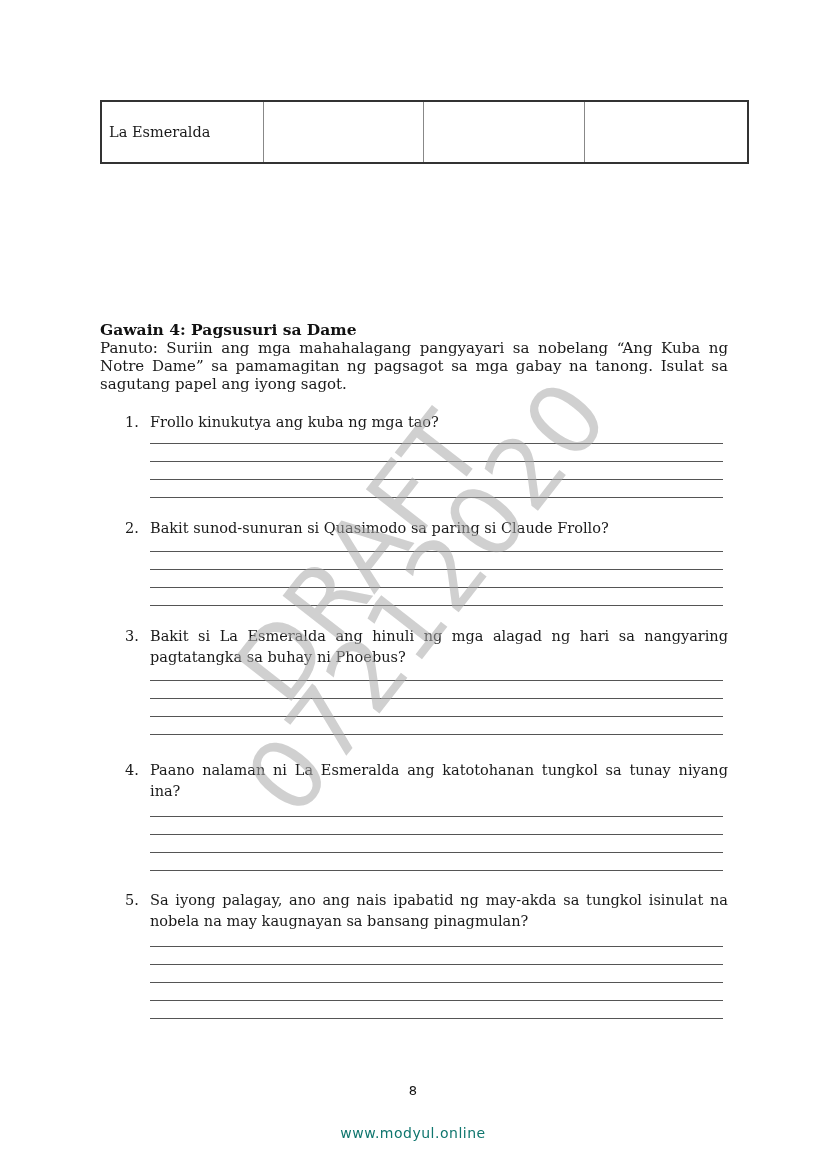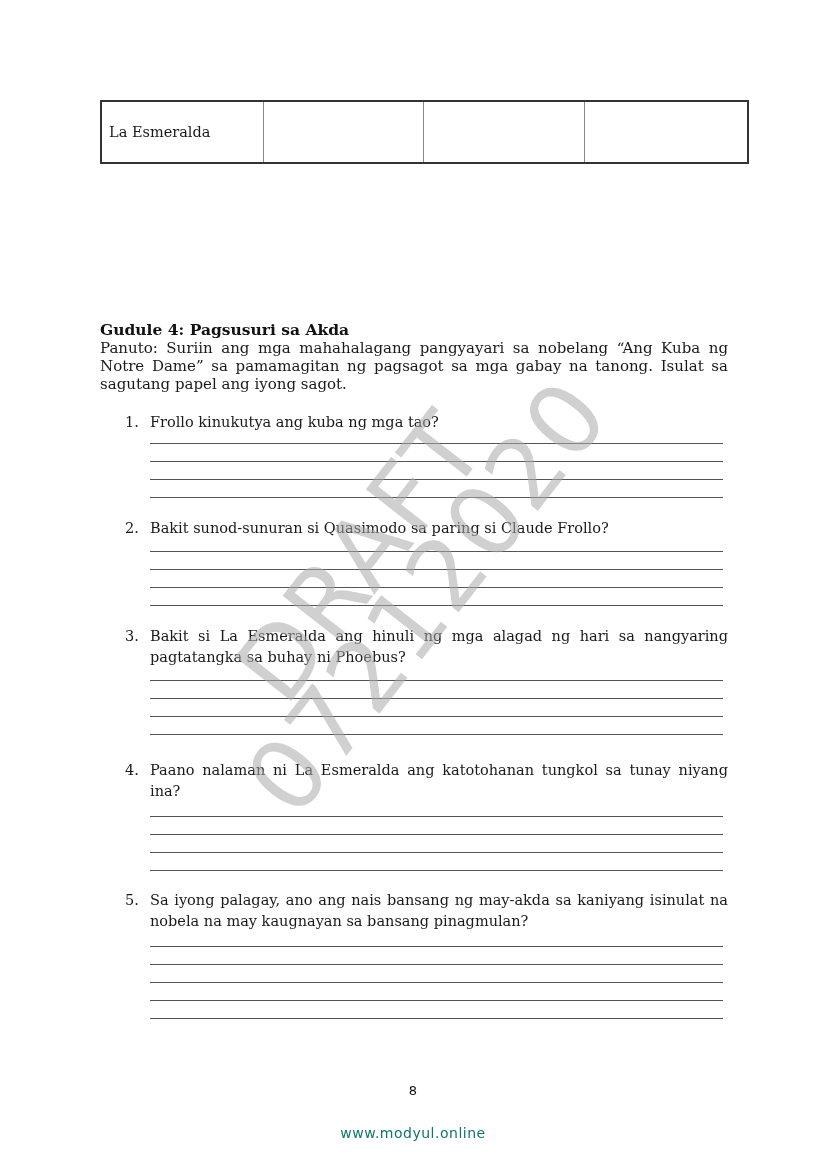--- a/index.html
+++ b/index.html
@@ -53,21 +53,21 @@
         <tr class="r1">
       <td>La Esmeralda</td>
       <td></td>
       <td></td>
       <td></td>
     </tr>
   </tbody>
     </table>
 
   <div class="section">
-    <h2>Gudule 4: Pagsusuri sa Akda</h2>
+    <h2>Gawain 4: Pagsusuri sa Dame</h2>
     <p>Panuto: Suriin ang mga mahahalagang pangyayari sa nobelang “Ang Kuba ng Notre Dame” sa pamamagitan ng pagsagot sa mga gabay na tanong. Isulat sa sagutang papel ang iyong sagot.</p>
   </div>
 
   <div class="q" style="top:412px;">
     <span class="num">1.</span>
     <div class="text">Frollo kinukutya ang kuba ng mga tao?</div>
   </div>
   <div class="lines" style="top:443px;">
     <div class="ln" style="top:0px;"></div>
     <div class="ln" style="top:18px;"></div>
@@ -103,21 +103,21 @@
   </div>
   <div class="lines" style="top:816px;">
     <div class="ln" style="top:0px;"></div>
     <div class="ln" style="top:18px;"></div>
     <div class="ln" style="top:36px;"></div>
     <div class="ln" style="top:54px;"></div>
   </div>
 
   <div class="q" style="top:890px;">
     <span class="num">5.</span>
-    <div class="text">Sa iyong palagay, ano ang nais bansang ng may-akda sa kaniyang isinulat na nobela na may kaugnayan sa bansang pinagmulan?</div>
+    <div class="text">Sa iyong palagay, ano ang nais ipabatid ng may-akda sa tungkol isinulat na nobela na may kaugnayan sa bansang pinagmulan?</div>
   </div>
   <div class="lines" style="top:946px;">
     <div class="ln" style="top:0px;"></div>
     <div class="ln" style="top:18px;"></div>
     <div class="ln" style="top:36px;"></div>
     <div class="ln" style="top:54px;"></div>
     <div class="ln" style="top:72px;"></div>
   </div>
 
   <div class="watermark wm1">DRAFT</div>

